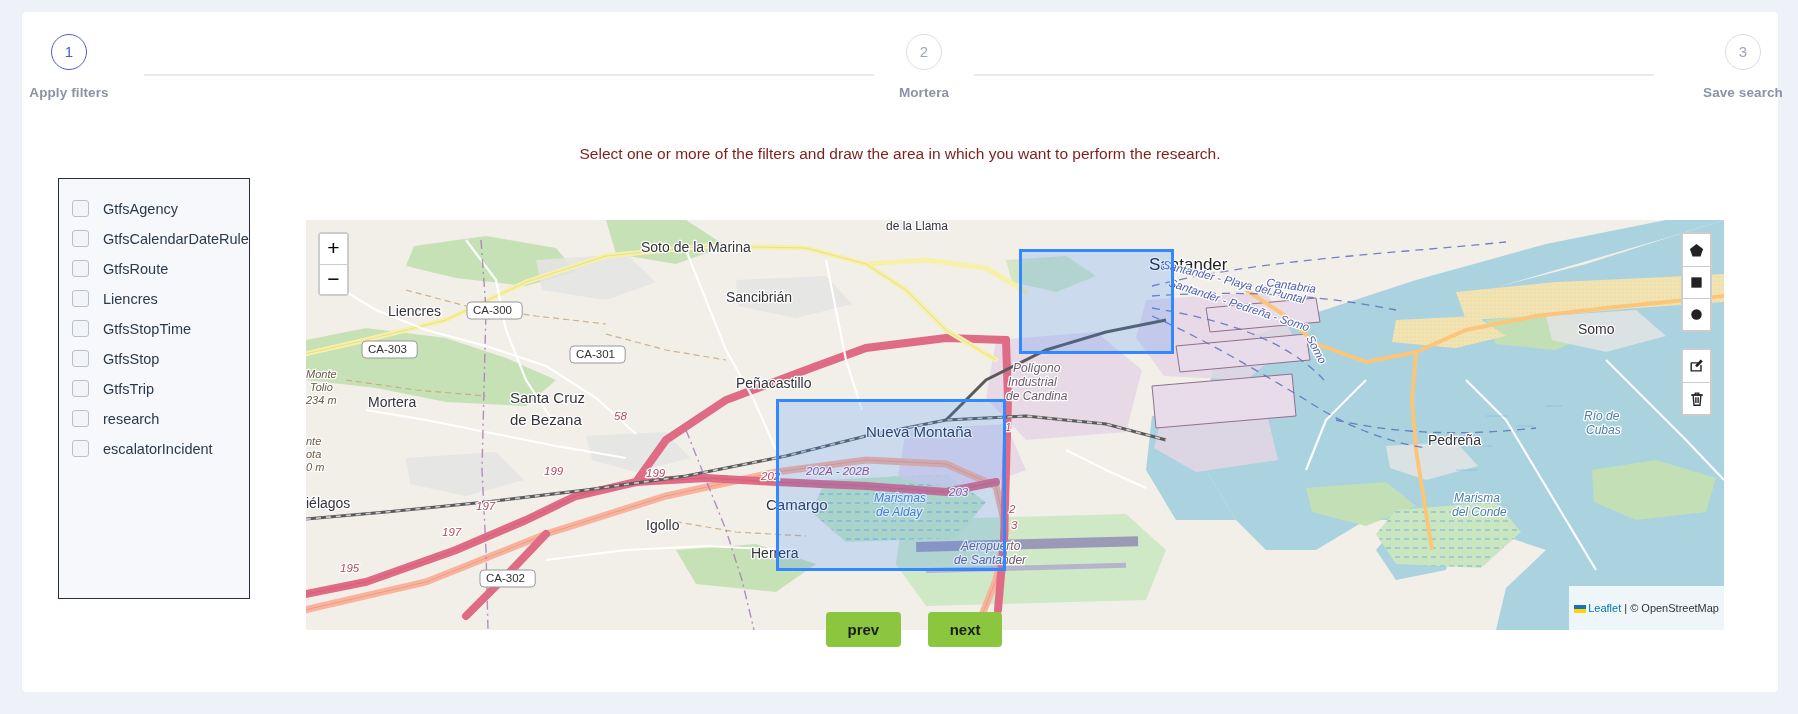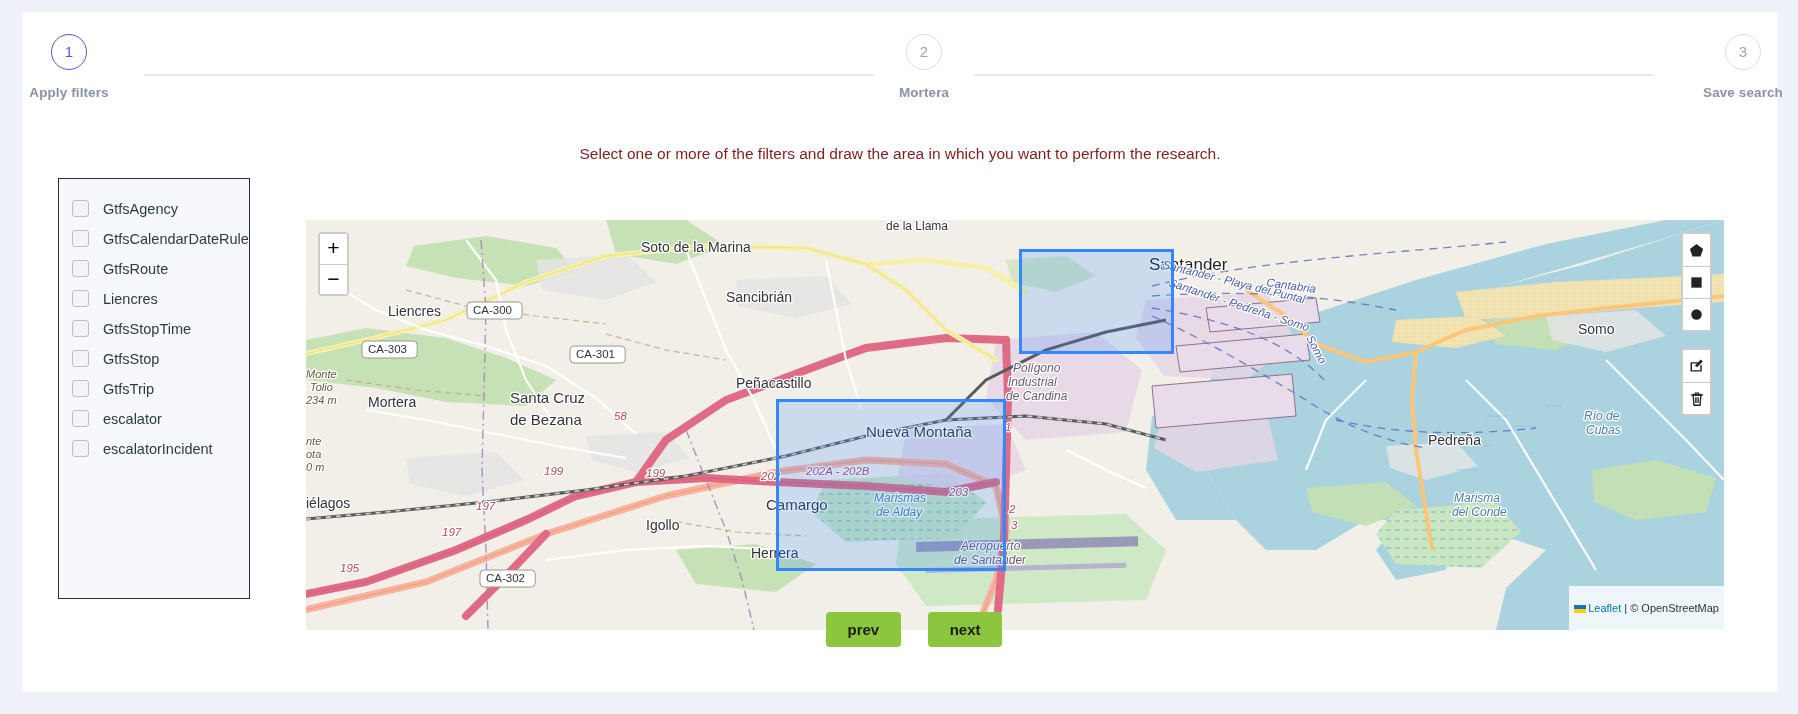--- a/index.html
+++ b/index.html
@@ -244,21 +244,21 @@
       <div class="filter-row">
         <div class="cb"></div>
         <span class="filter-label">GtfsStop</span>
       </div>
       <div class="filter-row">
         <div class="cb"></div>
         <span class="filter-label">GtfsTrip</span>
       </div>
       <div class="filter-row">
         <div class="cb"></div>
-        <span class="filter-label">escalator</span>
+        <span class="filter-label">research</span>
       </div>
       <div class="filter-row">
         <div class="cb"></div>
         <span class="filter-label">escalatorIncident</span>
       </div>
     </div>
 
   <div id="map">
     <svg width="1418" height="410" viewBox="0 0 1418 410">
       <defs>

